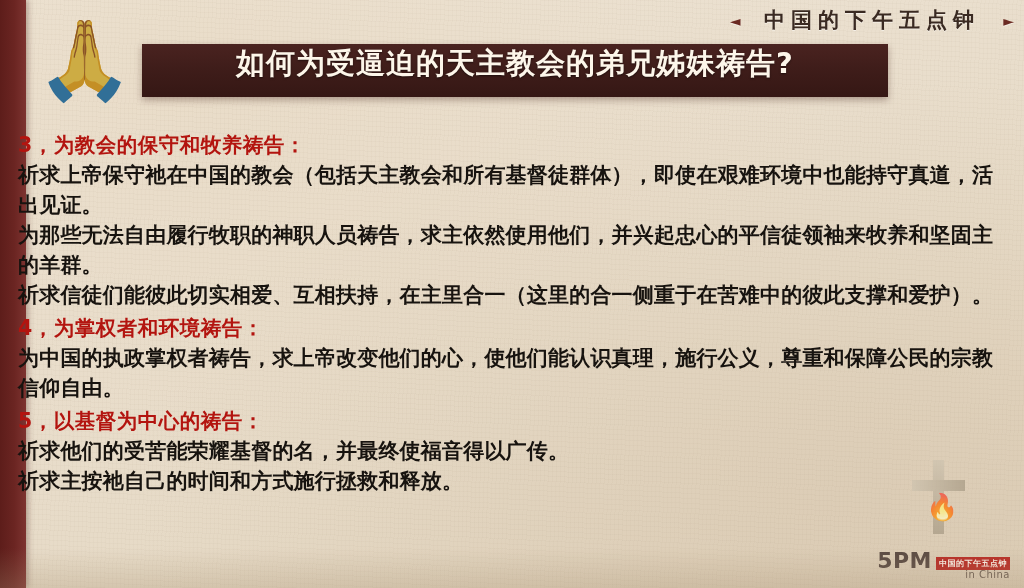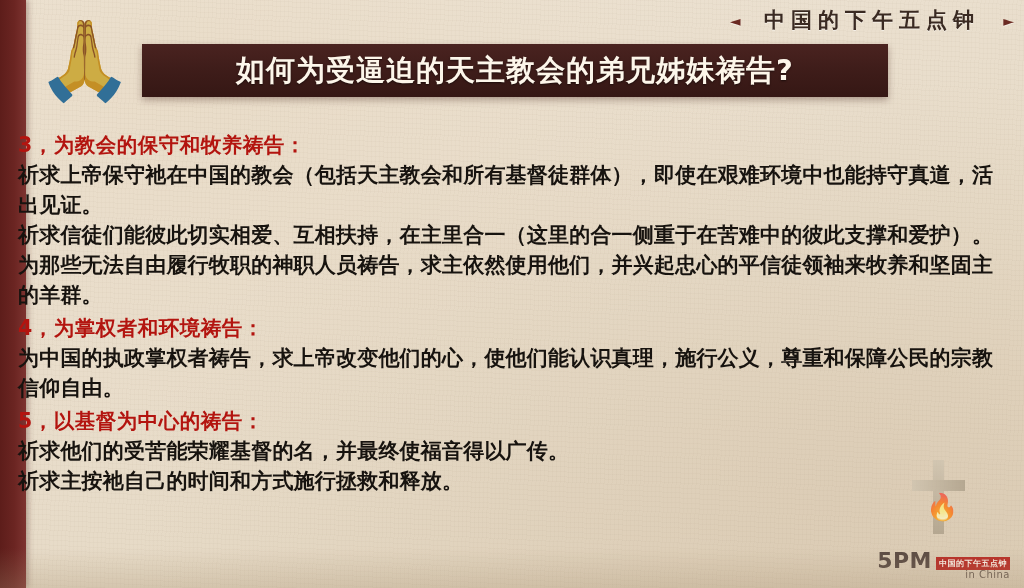--- a/index.html
+++ b/index.html
@@ -60,21 +60,21 @@
     vertical-align: middle;
     letter-spacing: 0;
     margin: 0 10px;
   }
   .title-banner {
     position: absolute;
     left: 142px; top: 44px;
     width: 746px; height: 53px;
     background: linear-gradient(180deg, #4a2320 0%, #3f1d1a 45%, #351714 100%);
     box-shadow: 0 3px 7px rgba(60,25,20,0.35);
-    display: flex; align-items: center; justify-content: center;
+    display: flex; align-items: flex-start; justify-content: center;
   }
   .title-banner .title-text {
     color: #fdf6ea;
     font-size: 29px;
     font-weight: 700;
     letter-spacing: 1px;
     white-space: nowrap;
     text-shadow: 0 1px 2px rgba(0,0,0,0.5);
   }
   .body-area {
@@ -161,22 +161,22 @@
 
   <div class="title-banner">
     <span class="title-text">如何为受逼迫的天主教会的弟兄姊妹祷告?</span>
   </div>
 
   <div class="body-area">
 
     <div class="section">
       <div class="section-head">3，为教会的保守和牧养祷告：</div>
       <div class="para">祈求上帝保守祂在中国的教会（包括天主教会和所有基督徒群体），即使在艰难环境中也能持守真道，活出见证。</div>
+      <div class="para">为那些无法自由履行牧职的神职人员祷告，求主依然使用他们，并兴起忠心的平信徒领袖来牧养和坚固主的羊群。</div>
       <div class="para">祈求信徒们能彼此切实相爱、互相扶持，在主里合一（这里的合一侧重于在苦难中的彼此支撑和爱护）。</div>
-      <div class="para">为那些无法自由履行牧职的神职人员祷告，求主依然使用他们，并兴起忠心的平信徒领袖来牧养和坚固主的羊群。</div>
     </div>
 
     <div class="section">
       <div class="section-head">4，为掌权者和环境祷告：</div>
       <div class="para">为中国的执政掌权者祷告，求上帝改变他们的心，使他们能认识真理，施行公义，尊重和保障公民的宗教信仰自由。</div>
     </div>
 
     <div class="section">
       <div class="section-head">5，以基督为中心的祷告：</div>
       <div class="para">祈求他们的受苦能荣耀基督的名，并最终使福音得以广传。</div>

